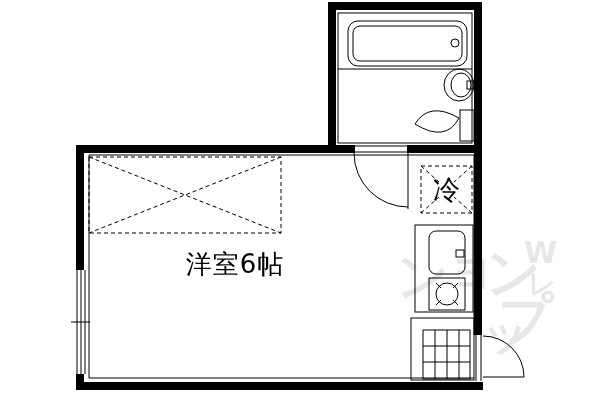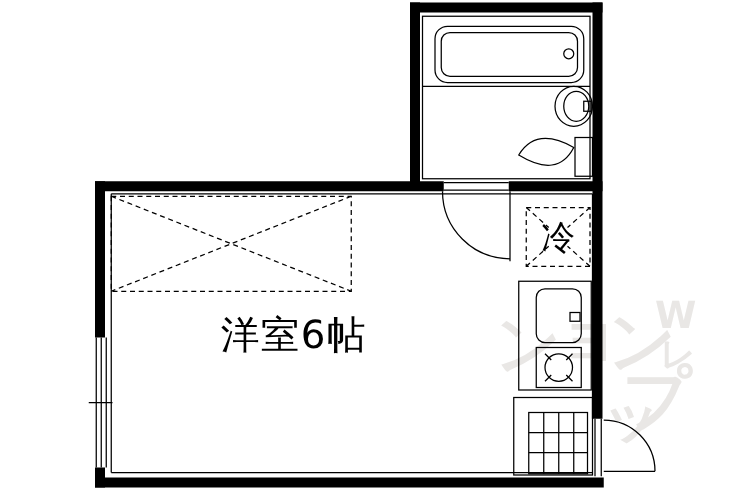--- a/index.html
+++ b/index.html
@@ -2,21 +2,21 @@
 <html><head>
 <meta charset="utf-8">
 <style>
   html,body{margin:0;padding:0;background:#ffffff;}
   .canvas{position:relative;width:600px;height:400px;background:#ffffff;overflow:hidden;
           font-family:"DejaVu Sans",sans-serif;}
   .layer-svg{position:absolute;left:0;top:0;z-index:2;}
   .wm-frag{position:absolute;z-index:1;color:#e9e7e5;line-height:1;font-weight:bold;
            font-family:"DejaVu Sans",sans-serif;user-select:none;}
   .room-label{position:absolute;left:120px;top:247px;width:230px;text-align:center;
-              font-size:31px;color:#000;z-index:3;letter-spacing:1px;white-space:nowrap;}
+              font-size:26px;color:#000;z-index:3;letter-spacing:1px;white-space:nowrap;}
   .fridge-label{position:absolute;left:421px;top:166px;width:51px;height:47px;z-index:3;
                 display:flex;align-items:center;justify-content:center;font-size:27px;color:#000;}
   svg .thin{stroke:#000;stroke-width:1;fill:none;}
   svg .dash{stroke:#000;stroke-width:1;fill:none;stroke-dasharray:4 3;}
   svg .wall{fill:#000;stroke:none;}
 </style>
 </head>
 <body>
 
 <div class="canvas">

